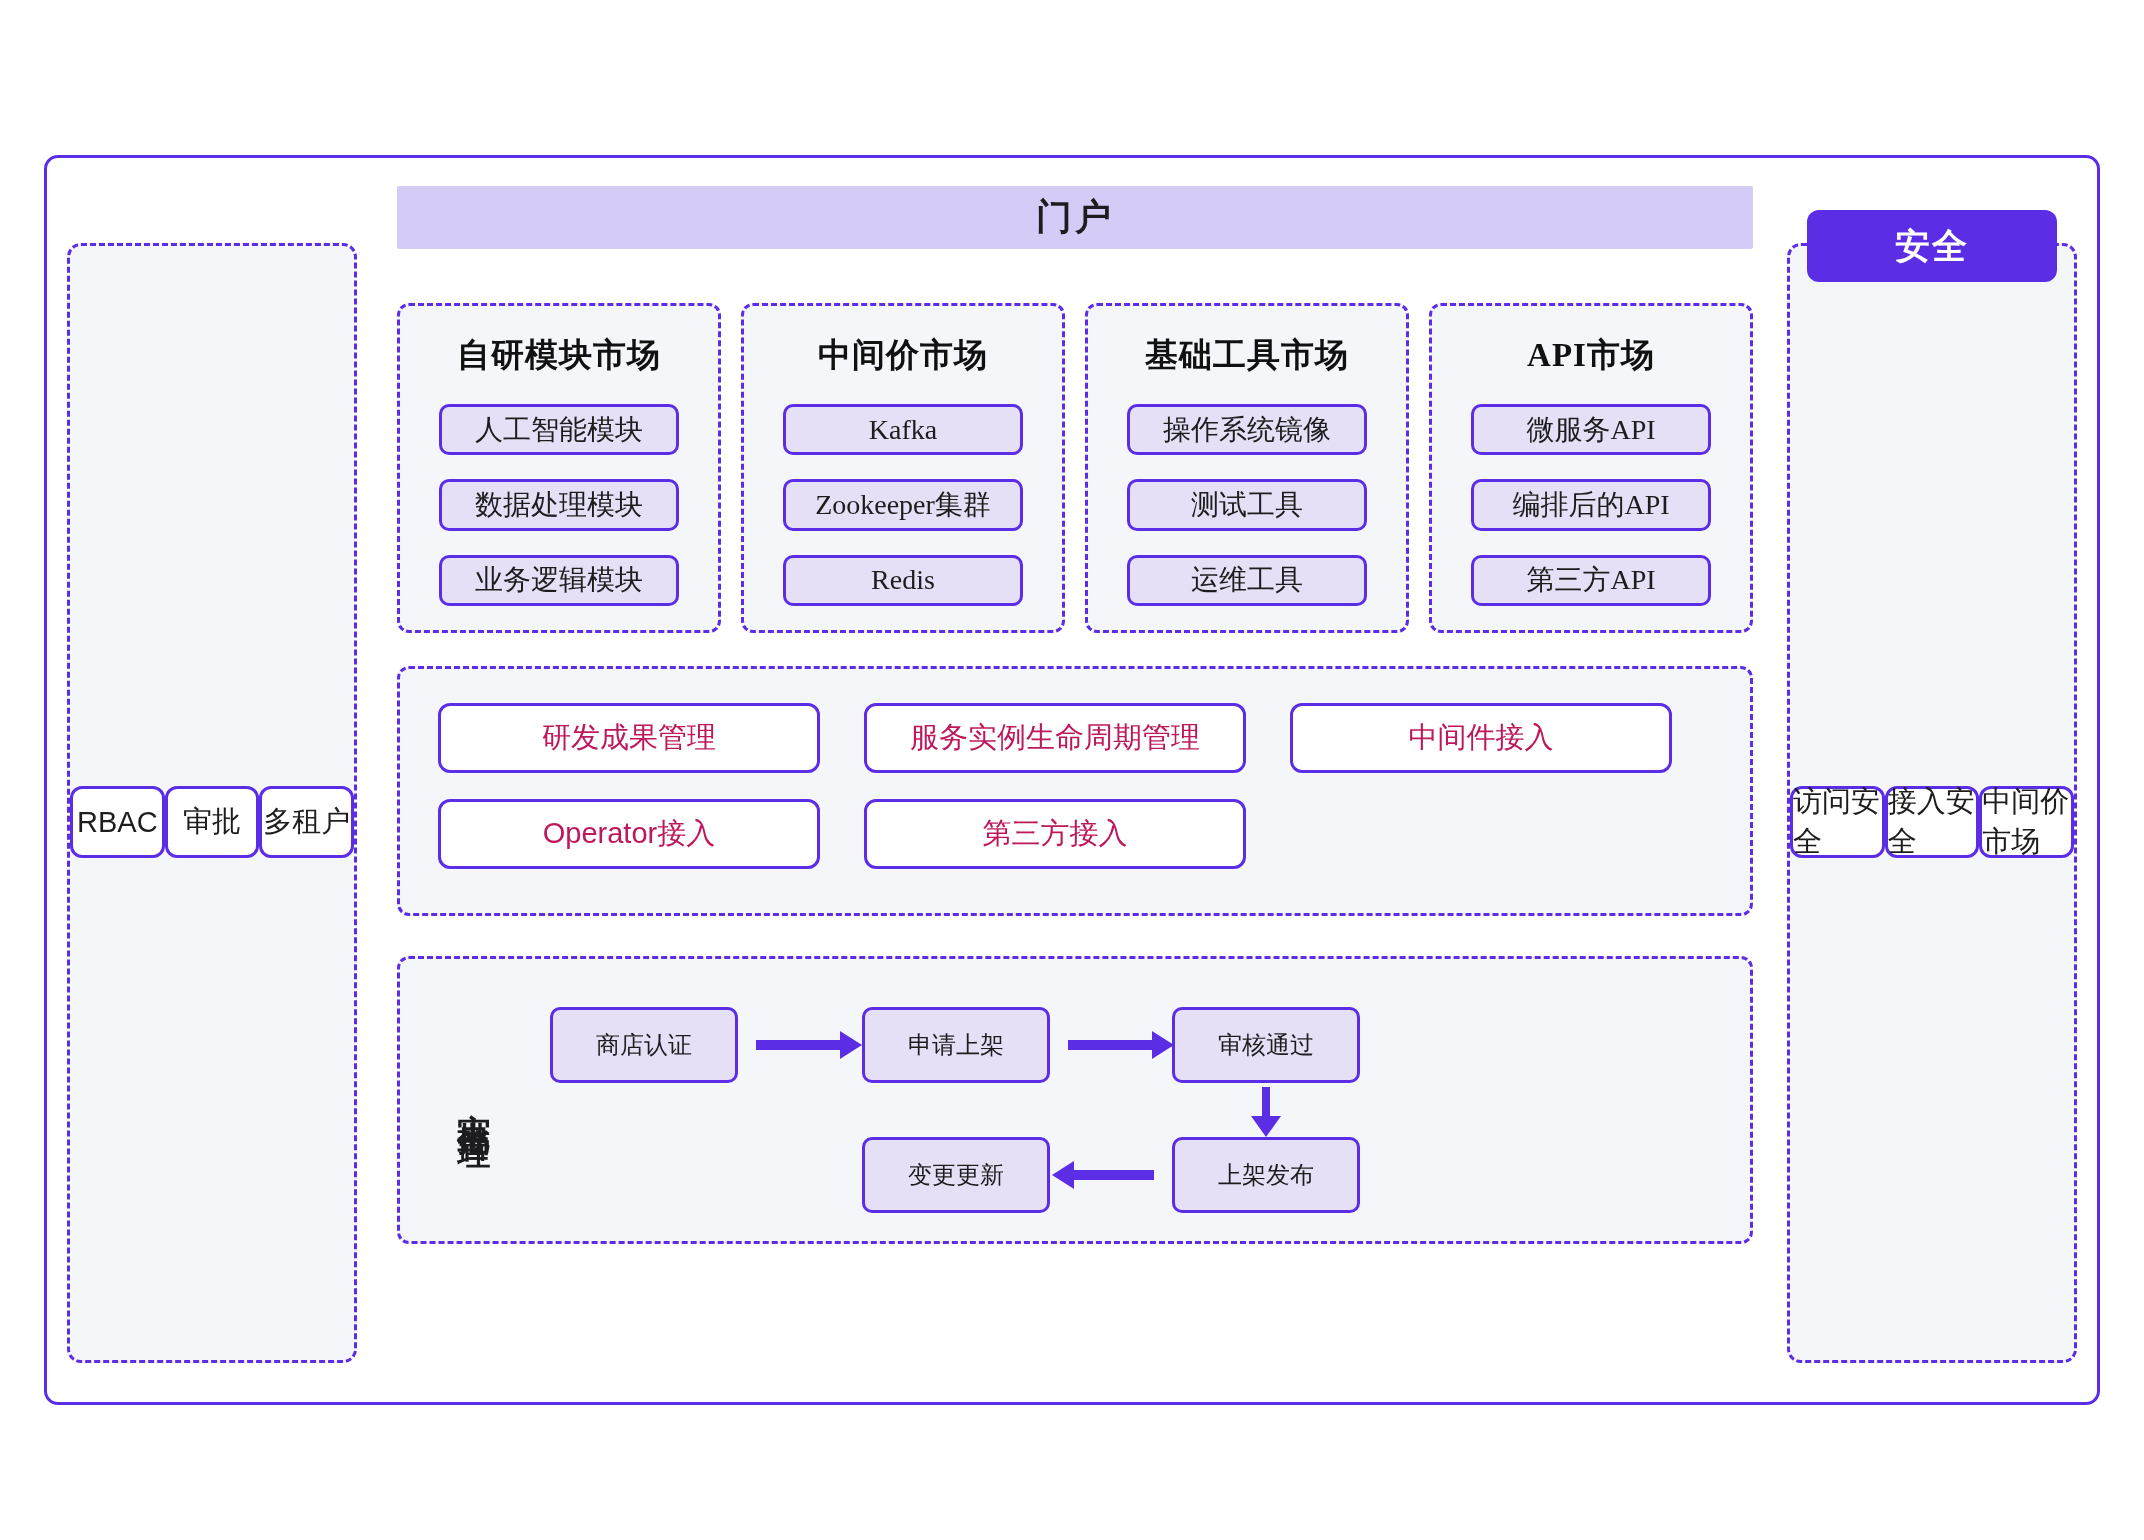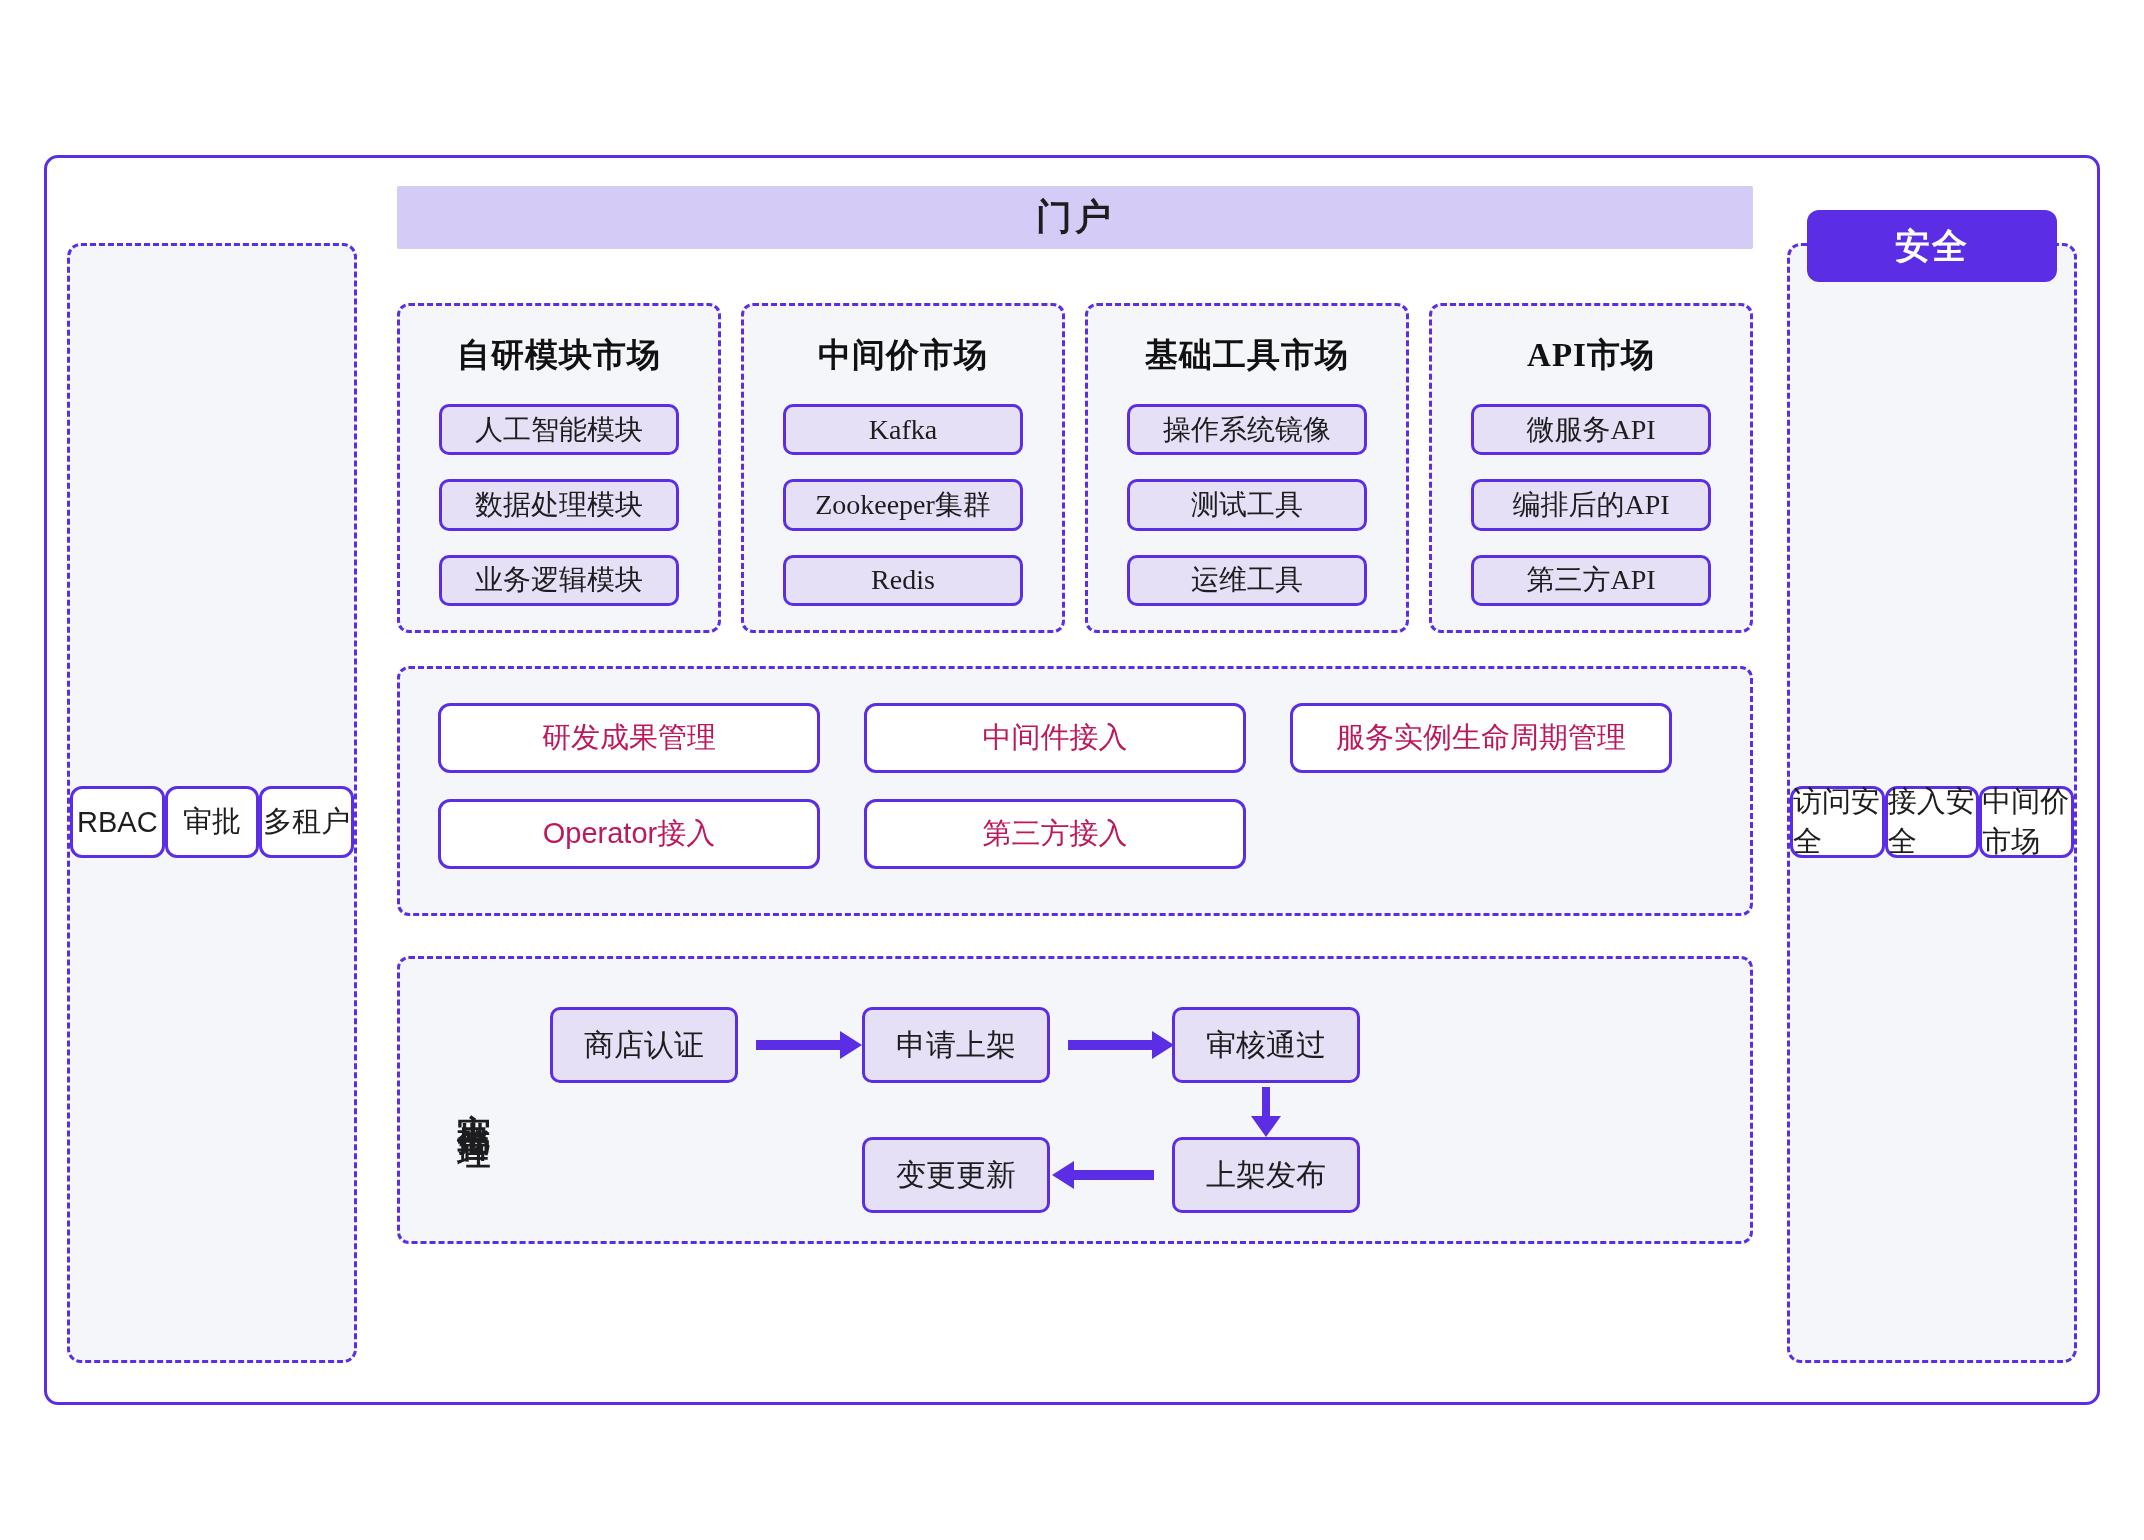--- a/index.html
+++ b/index.html
@@ -221,21 +221,21 @@
     position: absolute;
     width: 188px;
     height: 76px;
     box-sizing: border-box;
     border: 3px solid #5b2ee6;
     border-radius: 10px;
     background: #e5e0f5;
     display: flex;
     align-items: center;
     justify-content: center;
-    font-size: 30px;
+    font-size: 24px;
     color: #1d1d1f;
   }
   #fb0 { left: 150px;  top: 48px; }
   #fb1 { left: 462px;  top: 48px; }
   #fb2 { left: 772px;  top: 48px; }
   #fb3 { left: 772px;  top: 178px; }
   #fb4 { left: 462px;  top: 178px; }
 
   .arrow-h {
     position: absolute;
@@ -326,22 +326,22 @@
         <div class="market-item">微服务API</div>
         <div class="market-item">编排后的API</div>
         <div class="market-item">第三方API</div>
       </div>
 
     </div>
 
     <div id="capabilities">
       <div class="cap-row">
         <div class="cap-box">研发成果管理</div>
+        <div class="cap-box">服务实例生命周期管理</div>
         <div class="cap-box">中间件接入</div>
-        <div class="cap-box">服务实例生命周期管理</div>
       </div>
       <div class="cap-row">
         <div class="cap-box">Operator接入</div>
         <div class="cap-box">第三方接入</div>
       </div>
     </div>
 
     <div id="approval">
       <div id="approval-label">审批管理</div>
 

